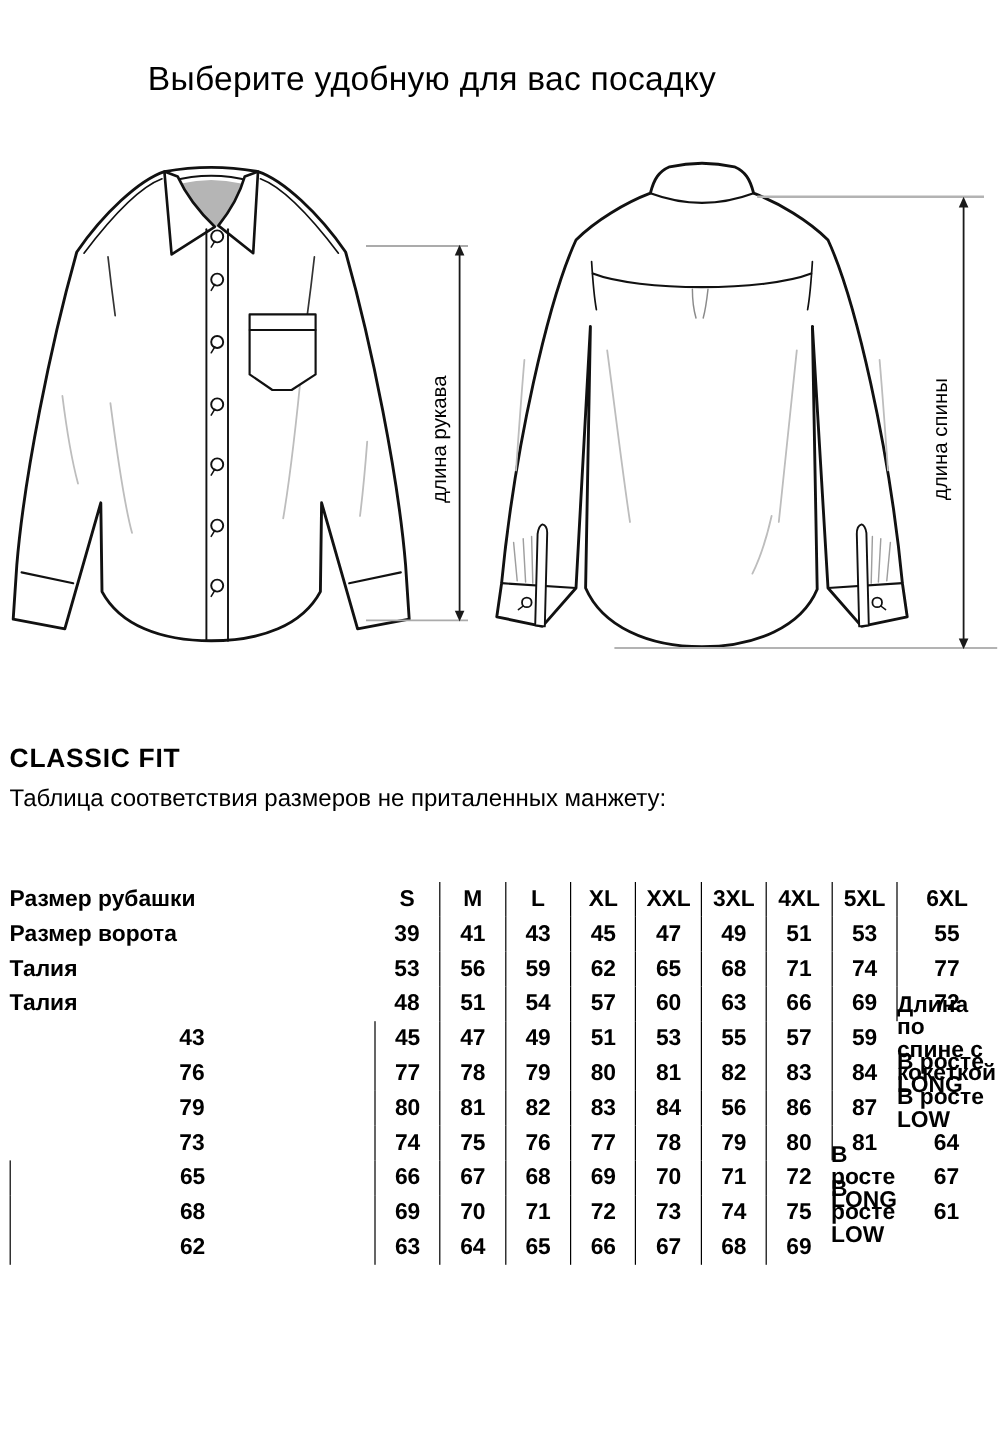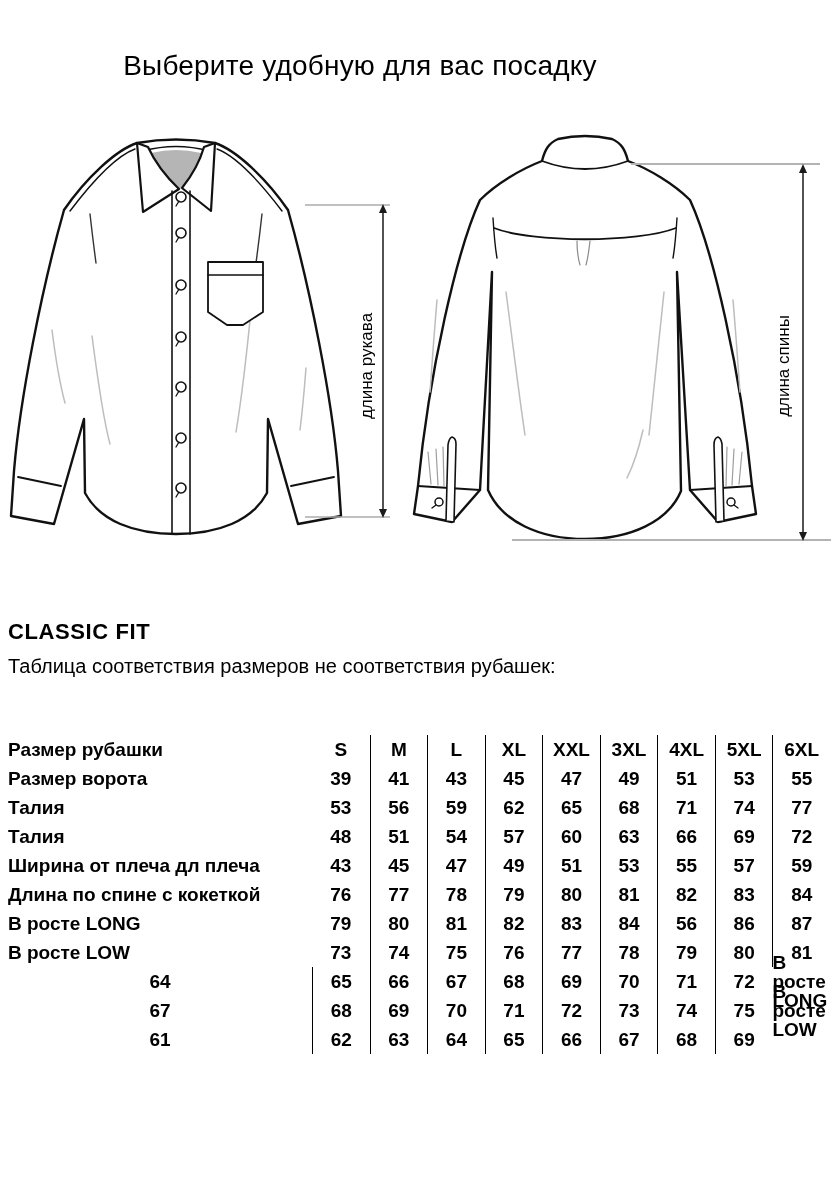--- a/index.html
+++ b/index.html
@@ -164,21 +164,21 @@
       <path stroke="#b3b3b3" stroke-width="2" fill="none" d="M 631,164 L 820,164"></path>
       <path stroke="#b3b3b3" stroke-width="1.8" fill="none" d="M 512,540 L 831,540"></path>
       <path stroke="#1a1a1a" stroke-width="1.5" fill="none" d="M 803,171 L 803,534"></path>
       <path fill="#1a1a1a" stroke="none" d="M 803,164 L 799,173 L 807,173 Z"></path>
       <path fill="#1a1a1a" stroke="none" d="M 803,541 L 799,532 L 807,532 Z"></path>
       <text transform="translate(789,366) rotate(-90)" text-anchor="middle" font-size="17" fill="#000">длина спины</text>
     </g>
   </svg>
 
   <div class="classic-heading">CLASSIC FIT</div>
-  <div class="subtitle">Таблица соответствия размеров не соответствия рубашек:</div>
+  <div class="subtitle">Таблица соответствия размеров не приталенных манжету:</div>
 
   <div class="size-table">
       <div class="cell lab">Размер рубашки</div>
       <div class="cell num">S</div>
       <div class="cell num vline">M</div>
       <div class="cell num vline">L</div>
       <div class="cell num vline">XL</div>
       <div class="cell num vline">XXL</div>
       <div class="cell num vline">3XL</div>
       <div class="cell num vline">4XL</div>
@@ -207,21 +207,20 @@
       <div class="cell lab">Талия</div>
       <div class="cell num">48</div>
       <div class="cell num vline">51</div>
       <div class="cell num vline">54</div>
       <div class="cell num vline">57</div>
       <div class="cell num vline">60</div>
       <div class="cell num vline">63</div>
       <div class="cell num vline">66</div>
       <div class="cell num vline">69</div>
       <div class="cell num vline">72</div>
-      <div class="cell lab">Ширина от плеча дл плеча</div>
       <div class="cell num">43</div>
       <div class="cell num vline">45</div>
       <div class="cell num vline">47</div>
       <div class="cell num vline">49</div>
       <div class="cell num vline">51</div>
       <div class="cell num vline">53</div>
       <div class="cell num vline">55</div>
       <div class="cell num vline">57</div>
       <div class="cell num vline">59</div>
       <div class="cell lab">Длина по спине с кокеткой</div>

